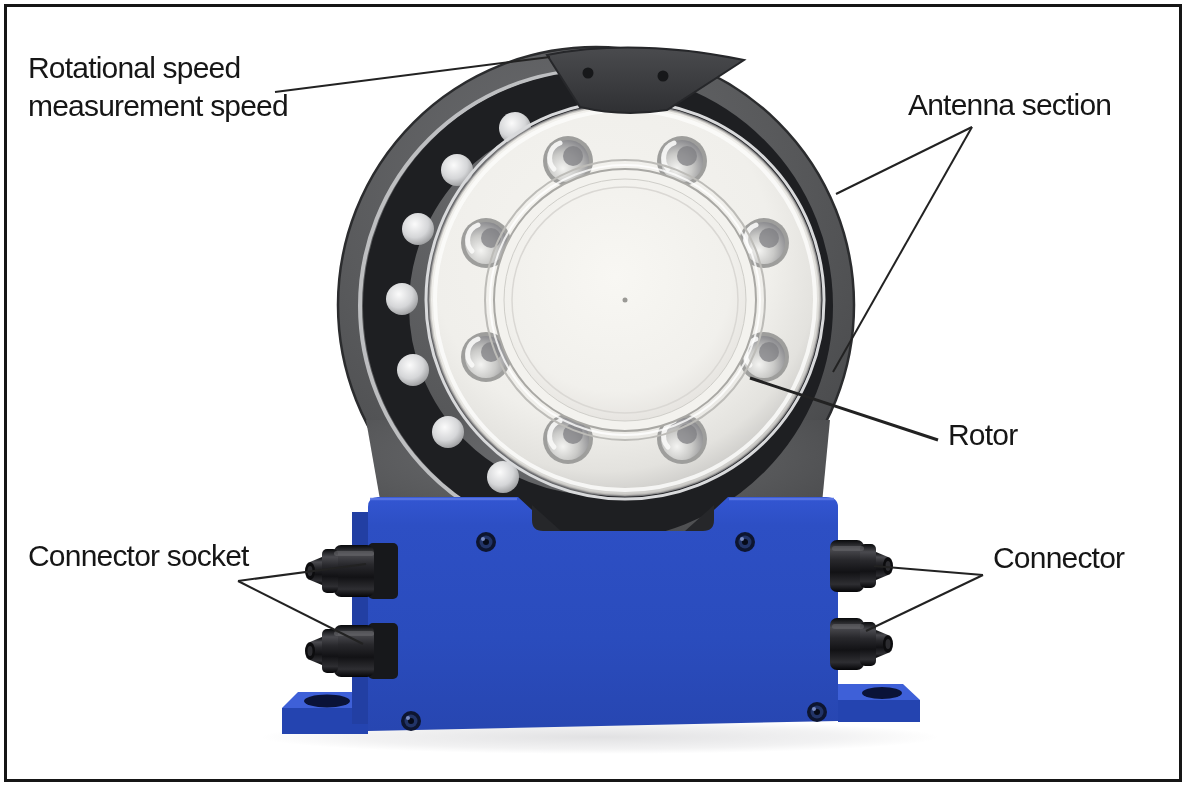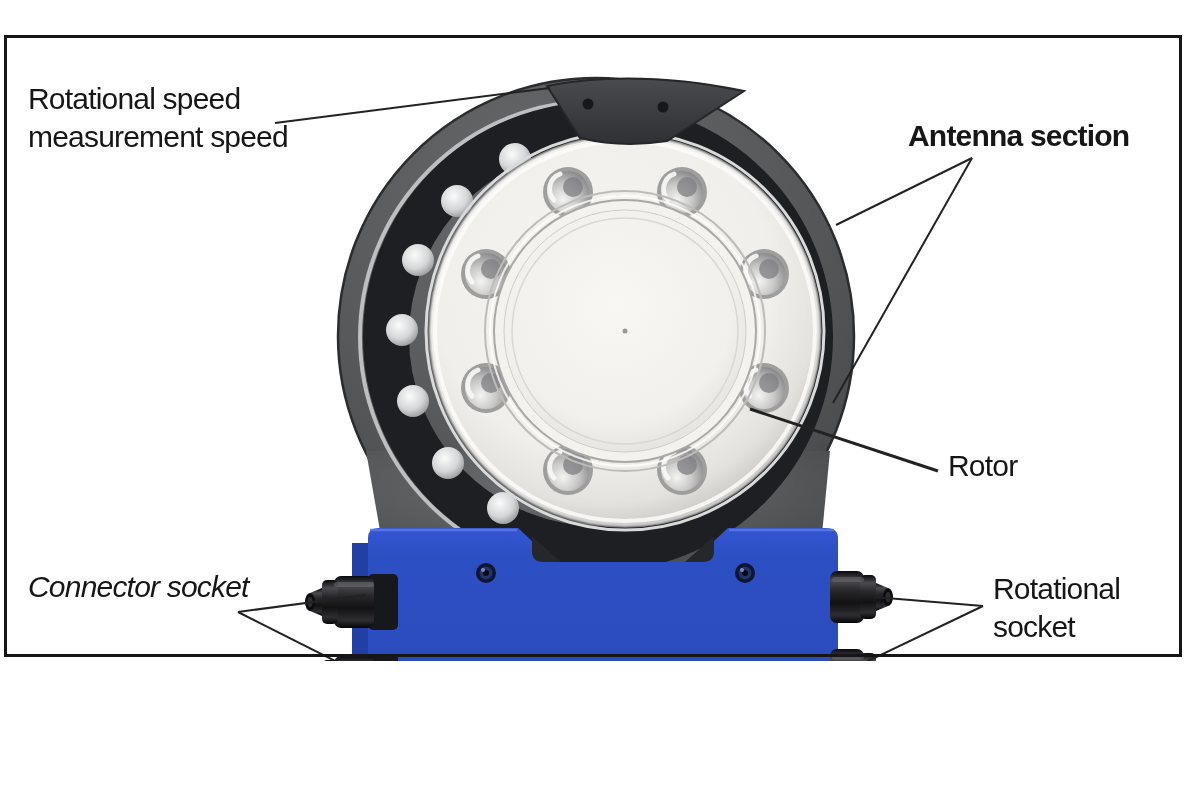--- a/index.html
+++ b/index.html
@@ -1,42 +1,41 @@
 <!DOCTYPE html>
 <html><head>
 <meta charset="utf-8">
 <style>
   html,body{margin:0;padding:0;background:#ffffff;}
   .figure{
     position:relative;
-    width:1186px;height:630px;
+    width:1186px;height:786px;
     background:#ffffff;
     overflow:hidden;
     font-family:"Liberation Sans", sans-serif;
-    margin-top:31px;
   }
   .frame{
     position:absolute;inset:4px;
     border:3px solid #161616;
     pointer-events:none;
   }
   .art{position:absolute;left:0;top:0;}
   .label{
     position:absolute;
     font-size:30px;
     line-height:38px;
     font-weight:500;
     letter-spacing:-0.8px;
     color:#161616;
     white-space:nowrap;
   }
   #lab-rot  {left:28px;  top:49px;}
-  #lab-ant  {left:908px; top:86px;font-weight:bold;}
+  #lab-ant  {left:908px; top:86px;}
   #lab-rotor{left:948px; top:416px;}
-  #lab-connL{left:28px;  top:537px;font-style:italic;}
+  #lab-connL{left:28px;  top:537px;}
   #lab-connR{left:993px; top:539px;}
 </style>
 </head>
 <body>
 
 <div class="figure">
 
   <svg class="art" width="1186" height="786" viewBox="0 0 1186 786">
     <defs>
       <radialGradient id="gHousing" cx="42%" cy="28%" r="78%">
@@ -286,18 +285,17 @@
     <span style="display:block">measurement speed</span>
   </div>
 
   <div class="label" id="lab-ant">Antenna section</div>
 
   <div class="label" id="lab-rotor">Rotor</div>
 
   <div class="label" id="lab-connL">Connector socket</div>
 
   <div class="label" id="lab-connR">
-    <span style="display:block">Rotational</span>
-    <span style="display:block">socket</span>
+    <span style="display:block">Connector</span>
   </div>
 
   <div class="frame"></div>
 </div>
 
 </body></html>

